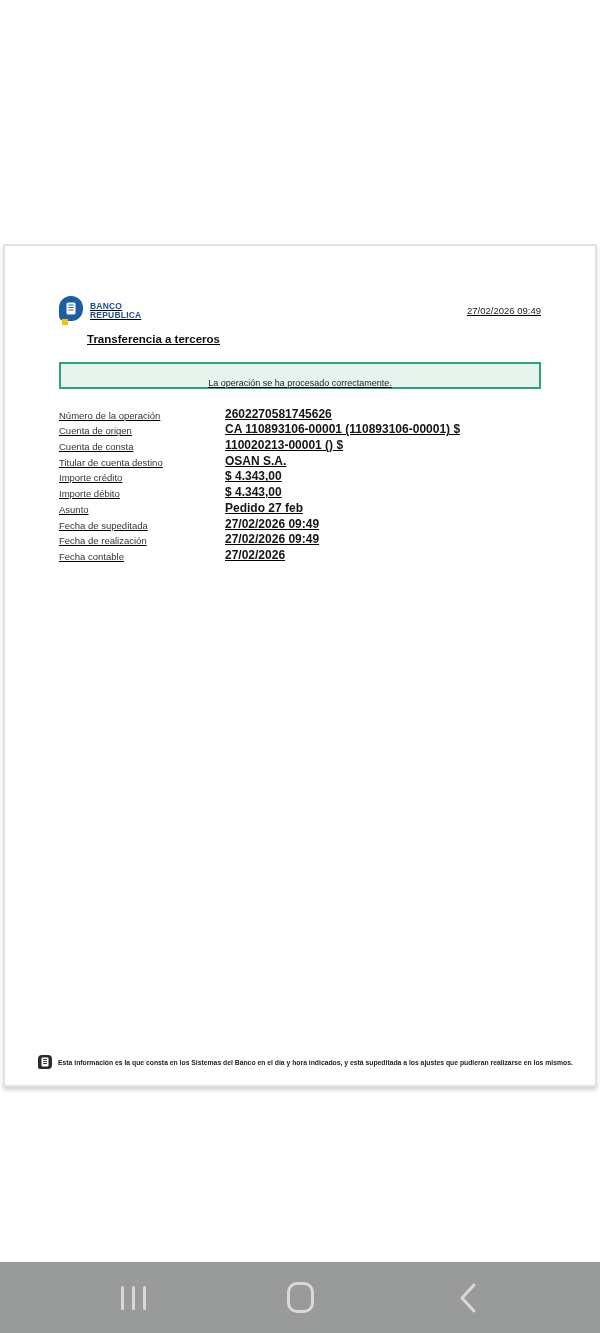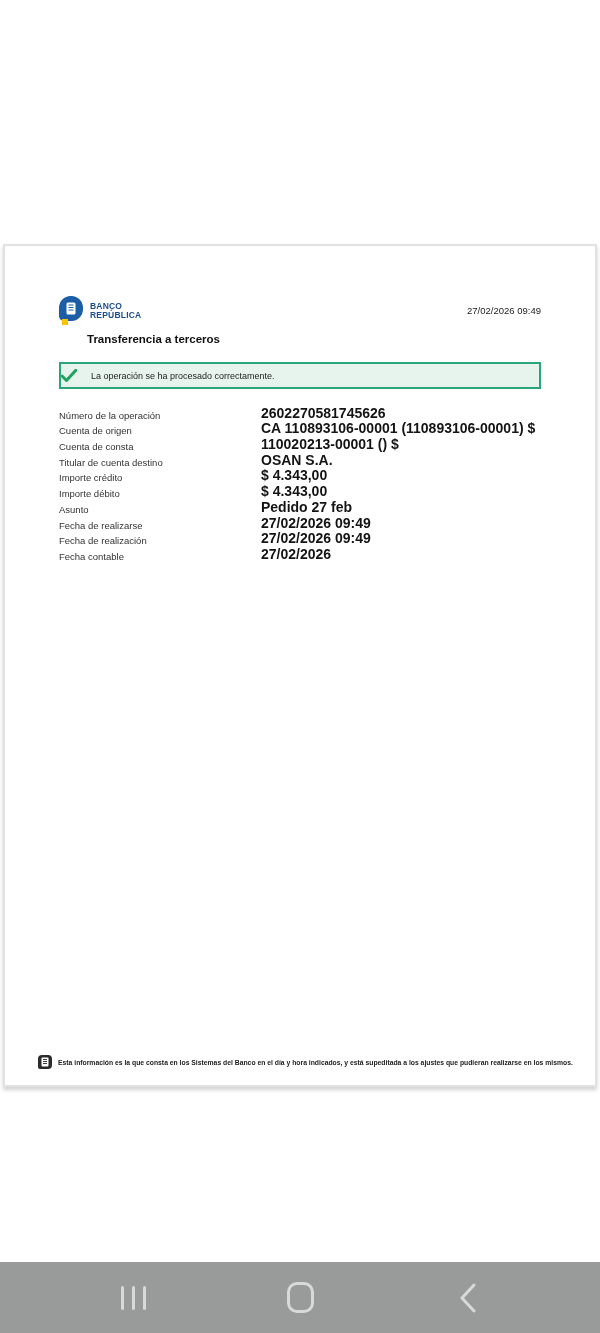--- a/index.html
+++ b/index.html
@@ -22,20 +22,21 @@
   }
 
   
   .pdf-page {
     position: absolute;
     left: 3px; top: 244px;
     width: 594px; height: 843px;
     background: #ffffff;
     border: 2px solid #e2e2e2;
     box-shadow: 0 3px 4px rgba(0,0,0,0.18);
+    text-decoration: underline;
   }
   .page-content {
     position: relative;
     width: 100%; height: 100%;
     padding: 0 54px;
   }
 
   
   .doc-header {
     display: flex;
@@ -87,21 +88,23 @@
   }
 
   
   .success-banner {
     margin-top: 17px;
     height: 27px;
     border: 2px solid var(--success-border);
     background: var(--success-bg);
     display: flex;
     align-items: center;
+    justify-content: center;
     gap: 14px;
+    flex-direction: column;
   }
   .check-icon { width: 16px; height: 13px; display: block; }
   .success-text {
     font-size: 9px;
     color: #222;
   }
 
   
   .fields-list { margin-top: 16px; }
   .field-row {
@@ -109,25 +112,24 @@
     height: 15.7px;
     align-items: flex-end;
   }
   .field-label {
     width: 166px;
     flex: 0 0 166px;
     font-size: 9.5px;
     color: #333;
   }
   .field-value {
-    font-size: 14px;
+    font-size: 12px;
     font-weight: bold;
     color: #141414;
     white-space: nowrap;
-    margin-left: 36px;
   }
 
   
   .doc-footer {
     position: absolute;
     left: 33px; right: 30px;
     bottom: 16px;
     display: flex;
     align-items: center;
     gap: 6px;
@@ -237,21 +239,21 @@
         </div>
         <div class="field-row">
           <span class="field-label">Importe débito</span>
           <span class="field-value">$ 4.343,00</span>
         </div>
         <div class="field-row">
           <span class="field-label">Asunto</span>
           <span class="field-value">Pedido 27 feb</span>
         </div>
         <div class="field-row">
-          <span class="field-label">Fecha de realizarse</span>
+          <span class="field-label">Fecha de supeditada</span>
           <span class="field-value">27/02/2026 09:49</span>
         </div>
         <div class="field-row">
           <span class="field-label">Fecha de realización</span>
           <span class="field-value">27/02/2026 09:49</span>
         </div>
         <div class="field-row">
           <span class="field-label">Fecha contable</span>
           <span class="field-value">27/02/2026</span>
         </div>

